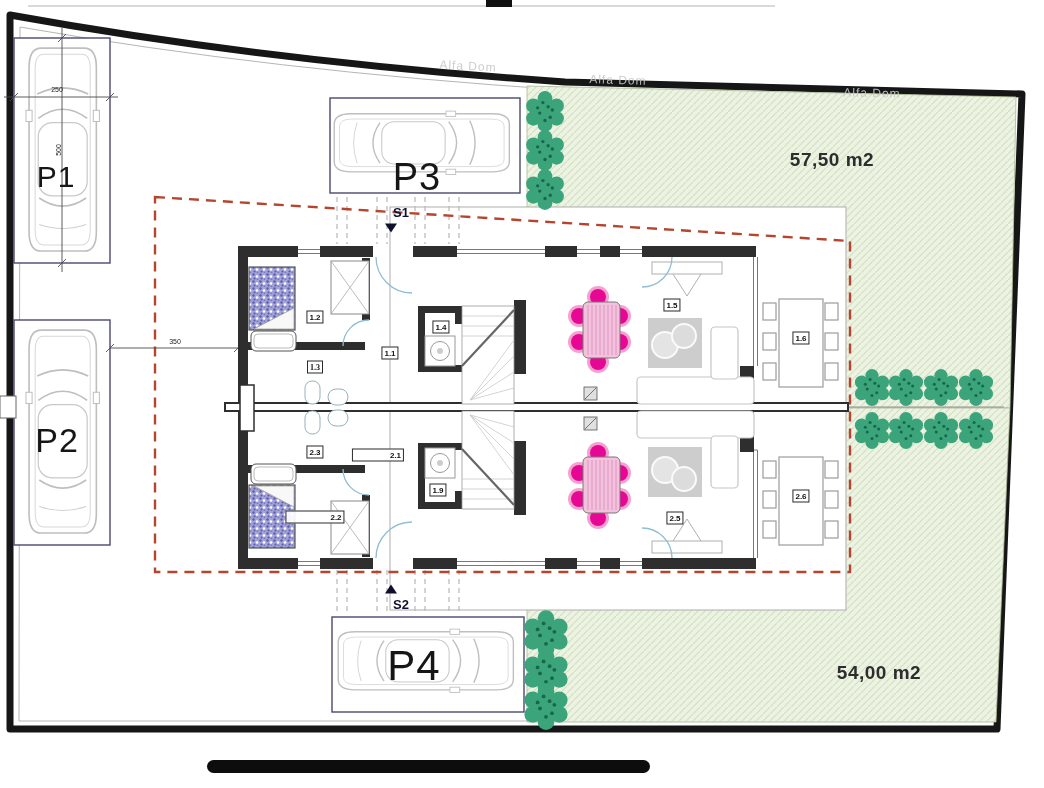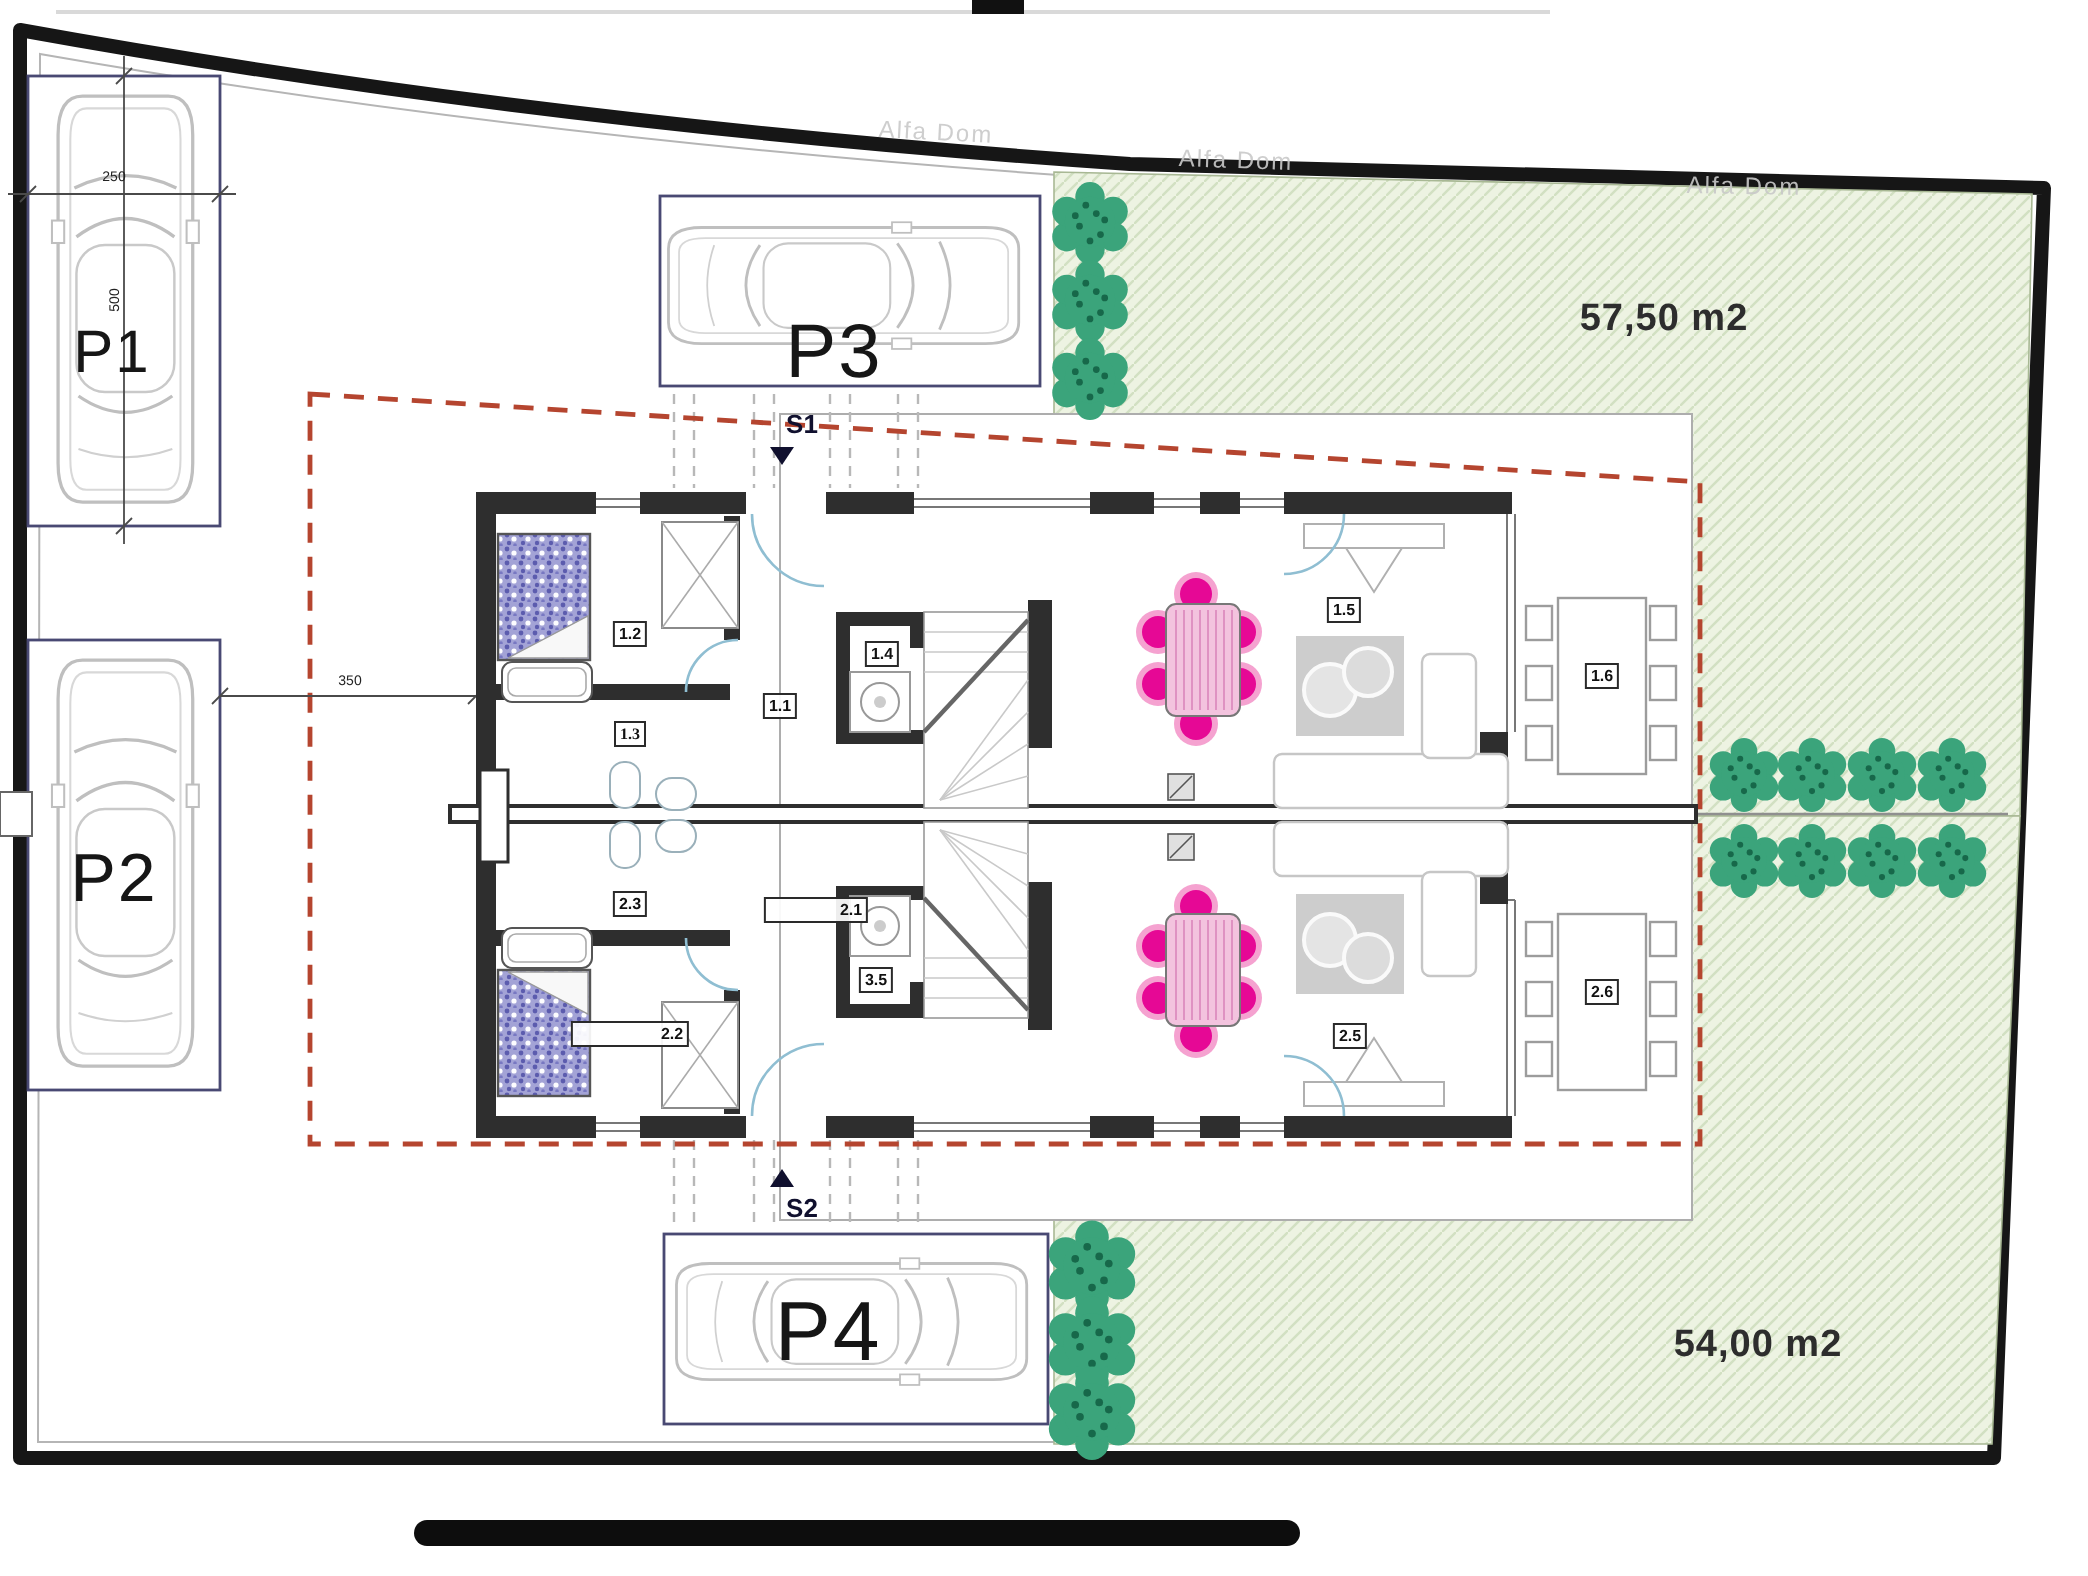--- a/index.html
+++ b/index.html
@@ -401,20 +401,20 @@
 <div class="tri tri-down" style="left:391px;top:228px;"></div>
 <div class="tri tri-up" style="left:391px;top:589px;"></div>
 <div class="lbl smark" style="left:391px;top:604px;">S2</div>
 
 <div class="lbl room" style="left:390px;top:353px;">1.1</div>
 <div class="lbl room" style="left:315px;top:305px;margin-top:12px;">1.2</div>
 <div class="lbl room" style="left:315px;top:367px;font-family:Liberation Serif, serif;">1.3</div>
 <div class="lbl room" style="left:441px;top:327px;">1.4</div>
 <div class="lbl room" style="left:672px;top:305px;">1.5</div>
 <div class="lbl room" style="left:801px;top:338px;">1.6</div>
-<div class="lbl room" style="left:408px;top:455px;padding-left:37px;">2.1</div>
+<div class="lbl room" style="left:378px;top:455px;padding-left:37px;">2.1</div>
 <div class="lbl room" style="left:315px;top:517px;padding-left:44px;">2.2</div>
 <div class="lbl room" style="left:315px;top:452px;text-align:center;">2.3</div>
-<div class="lbl room" style="left:438px;top:490px;">3.5</div>
+<div class="lbl room" style="left:438px;top:490px;">1.9</div>
 <div class="lbl room" style="left:675px;top:518px;">2.5</div>
 <div class="lbl room" style="left:801px;top:496px;">2.6</div>
 
 </div>
 
 </body></html>

